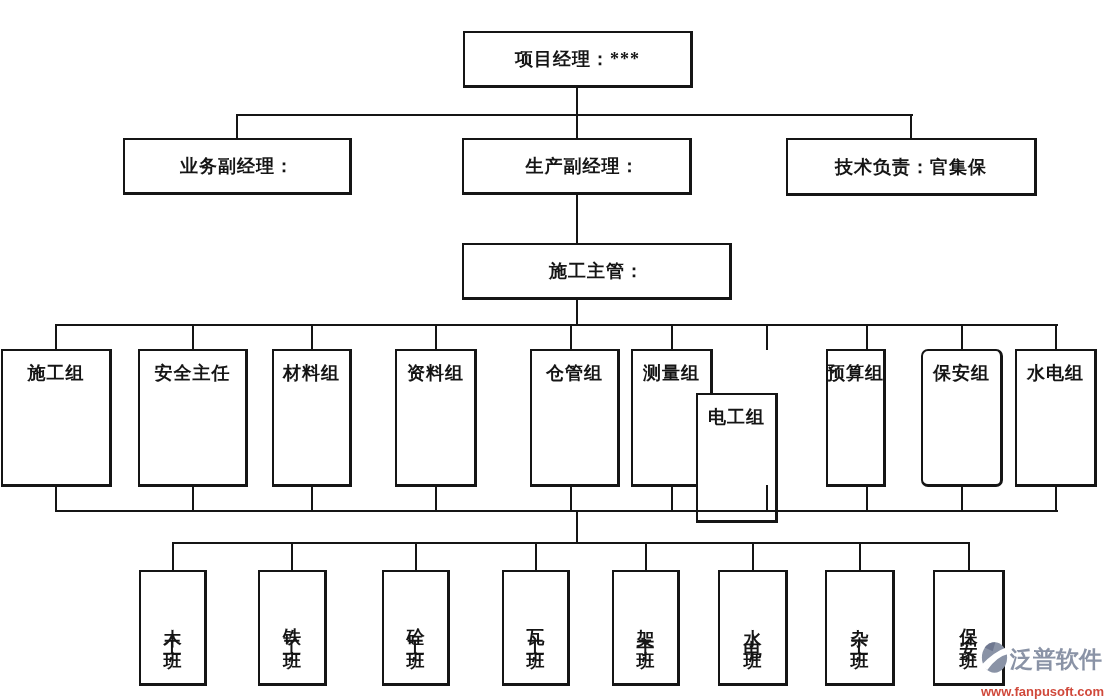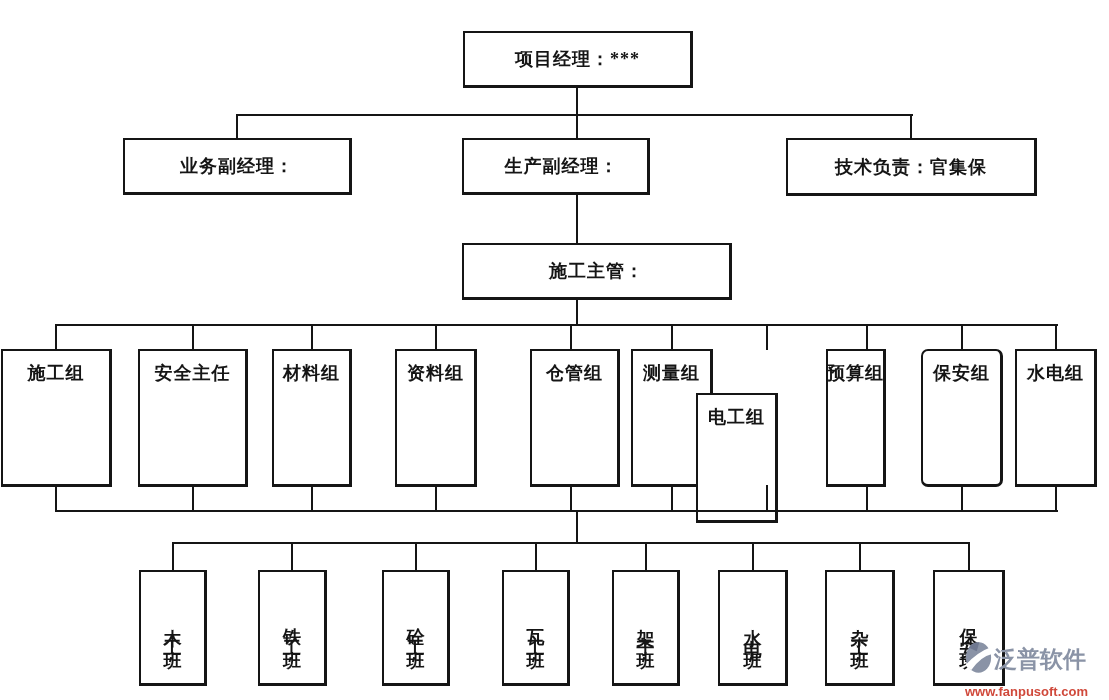--- a/index.html
+++ b/index.html
@@ -16,42 +16,42 @@
   }
   .box.group{align-items:flex-start;padding-top:10px;border-right-width:3px;}
   .box.crew{
     writing-mode:vertical-rl;text-orientation:upright;
     letter-spacing:11px;padding-top:6px;
   }
   .hline,.vline{position:absolute;background:#151515;}
   .hline{height:2px;}
   .vline{width:2px;}
   .watermark{
-    position:absolute;right:18px;bottom:2px;width:126px;z-index:5;
+    position:absolute;right:2px;bottom:2px;width:126px;z-index:5;
     font-family:"Liberation Sans","DejaVu Sans",sans-serif;line-height:1;
   }
   .wm-top{display:flex;align-items:center;}
   .wm-brand{font-size:23px;font-weight:bold;color:#8a93a6;letter-spacing:0px;white-space:nowrap;}
   .wm-url{font-size:13px;font-weight:bold;color:#d0493b;margin-top:7px;white-space:nowrap;}
 </style>
 </head>
 <body>
 
 <div id="canvas">
 
   <div class="box" style="left:463px;top:31px;width:230px;height:57px;">项目经理：***</div>
 
   <div class="vline" style="left:576px;top:86px;height:29px;"></div>
   <div class="hline" style="left:236px;top:114px;width:677px;"></div>
   <div class="vline" style="left:236px;top:114px;height:26px;"></div>
   <div class="vline" style="left:576px;top:114px;height:26px;"></div>
   <div class="vline" style="left:910px;top:114px;height:26px;"></div>
 
   <div class="box" style="left:123px;top:138px;width:229px;height:57px;">业务副经理：</div>
-  <div class="box" style="left:462px;top:138px;width:188px;height:57px;padding-left:12px;">生产副经理：</div>
+  <div class="box" style="left:462px;top:138px;width:230px;height:57px;padding-left:12px;">生产副经理：</div>
   <div class="box" style="left:786px;top:138px;width:251px;height:58px;">技术负责：官集保</div>
 
   <div class="vline" style="left:576px;top:193px;height:50px;"></div>
 
   <div class="box" style="left:462px;top:243px;width:270px;height:57px;">施工主管：</div>
 
   <div class="vline" style="left:576px;top:298px;height:28px;"></div>
   <div class="hline" style="left:55px;top:324px;width:1003px;"></div>
   <div class="vline" style="left:55px;top:324px;height:26px;"></div>
   <div class="vline" style="left:192px;top:324px;height:26px;"></div>

